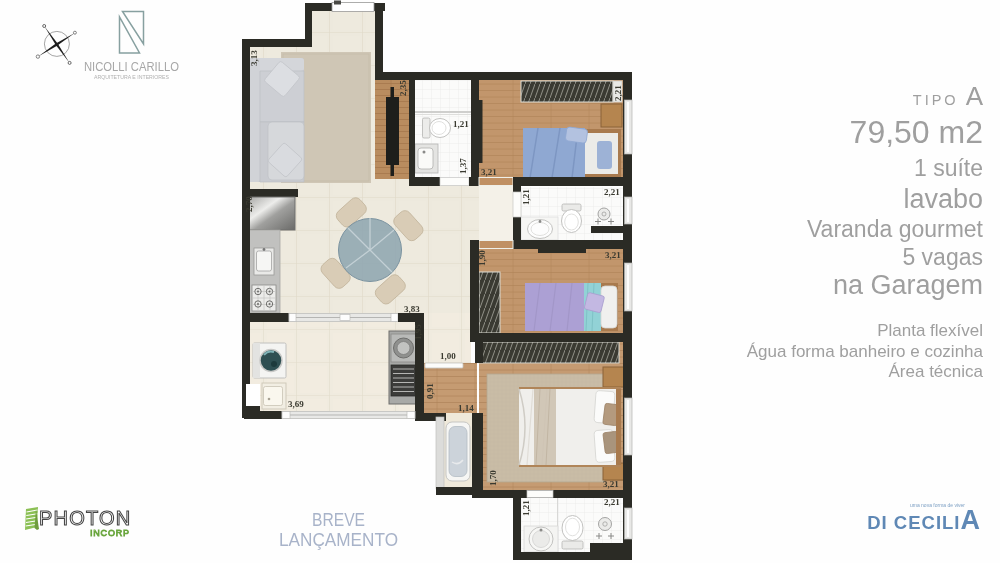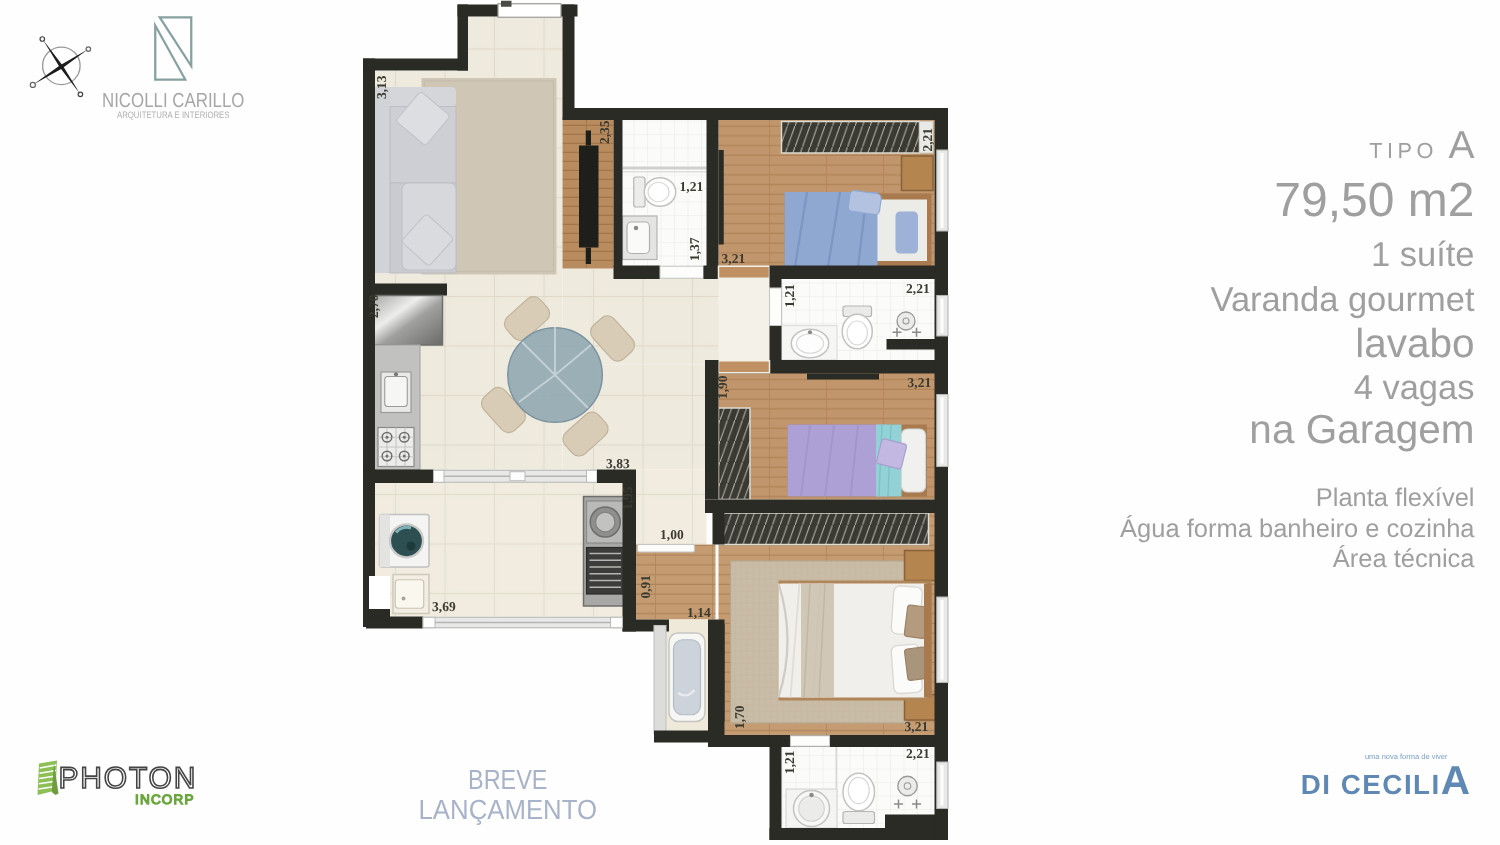--- a/index.html
+++ b/index.html
@@ -415,21 +415,21 @@
 
 <text class="dim" x="496" y="486" transform="rotate(-90 496 486)">1,70</text>
 
 <text class="dim" x="603" y="487">3,21</text>
 
 <text class="dim" x="529" y="516" transform="rotate(-90 529 516)">1,21</text>
 
 <text class="dim" x="604" y="505">2,21</text>
 </svg>
 
-<div class="abs" style="left:0;top:0;width:200px;height:100px">
+<div class="abs" style="left:16px;top:0;width:200px;height:100px">
 
 <svg class="abs" style="left:0;top:0" width="80" height="80" viewBox="0 0 80 80">
 <circle cx="40.9" cy="43.9" r="12.5" fill="none" stroke="#9a9a9a" stroke-width="0.9"></circle>
 <polygon points="28.4,26.2 39.8,44.9 53.4,62.7 42.0,44.0" fill="#1d1d1d"></polygon>
 <polygon points="22.2,56.4 41.1,45.8 58.7,32.9 39.8,43.6" fill="#1d1d1d"></polygon>
 <circle cx="28.2" cy="26.0" r="1.5" fill="none" stroke="#444" stroke-width="0.8"></circle>
 <circle cx="53.6" cy="62.9" r="1.5" fill="none" stroke="#444" stroke-width="0.8"></circle>
 <circle cx="21.9" cy="56.6" r="1.7" fill="none" stroke="#666" stroke-width="0.8"></circle>
 <circle cx="58.9" cy="32.7" r="1.5" fill="none" stroke="#666" stroke-width="0.8"></circle>
 </svg>
@@ -448,25 +448,25 @@
 
 <div class="abs rt" style="right:17px;top:84px;width:320px;">
 
 <div style="line-height:24px;"><span style="font-size:14.5px;letter-spacing:3px;">TIPO </span><span style="font-size:26px;">A</span></div>
 
 <div style="font-size:32px;line-height:41px;">79,50 m2</div>
 
 
 <div style="font-size:23px;line-height:31px;">1 suíte</div>
 
+<div style="font-size:27px;line-height:31px;">lavabo</div>
+
 <div style="font-size:23px;line-height:29px;">Varanda gourmet</div>
 
-<div style="font-size:27px;line-height:31px;">lavabo</div>
-
-<div style="font-size:23px;line-height:27px;">4 vagas</div>
+<div style="font-size:23px;line-height:27px;">5 vagas</div>
 
 
 <div style="font-size:27px;line-height:28px;">na Garagem</div>
 <div style="height:22px;"></div>
 
 <div style="font-size:17px;line-height:20.5px;">Planta flexível</div>
 
 <div style="font-size:17px;line-height:20.5px;">Água forma banheiro e cozinha</div>
 
 <div style="font-size:17px;line-height:20.5px;text-align:right;">Área técnica</div>

